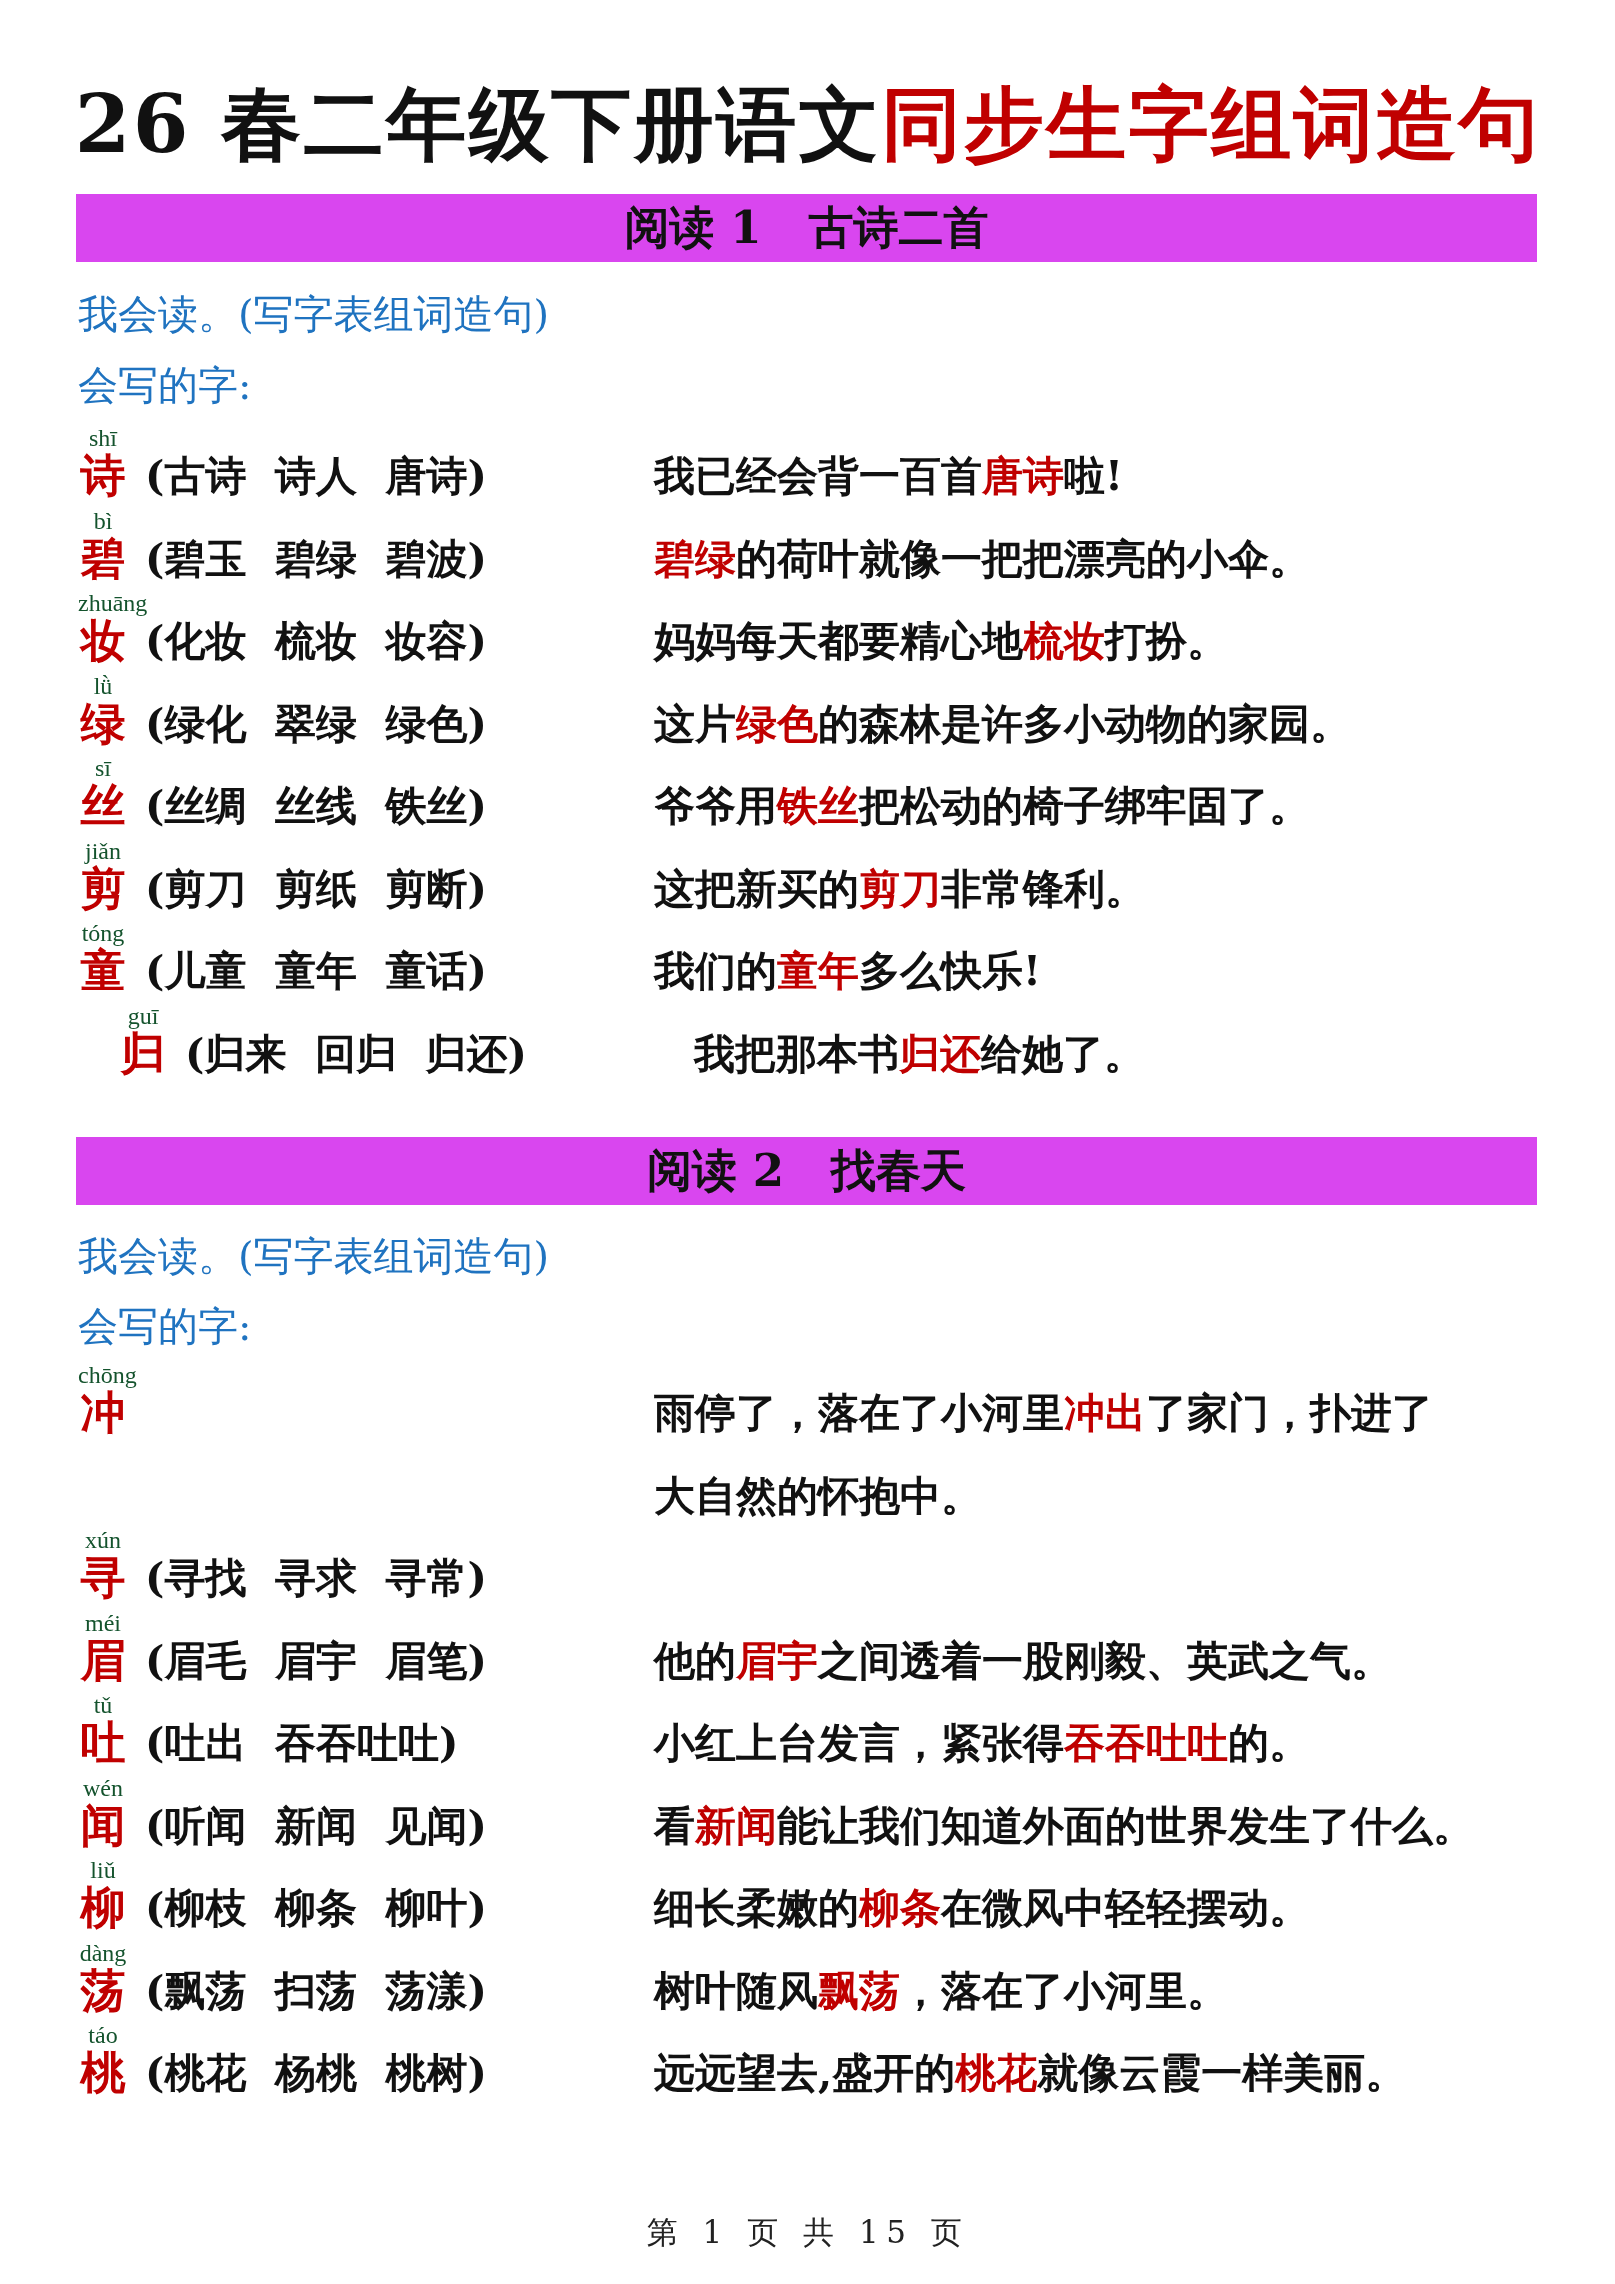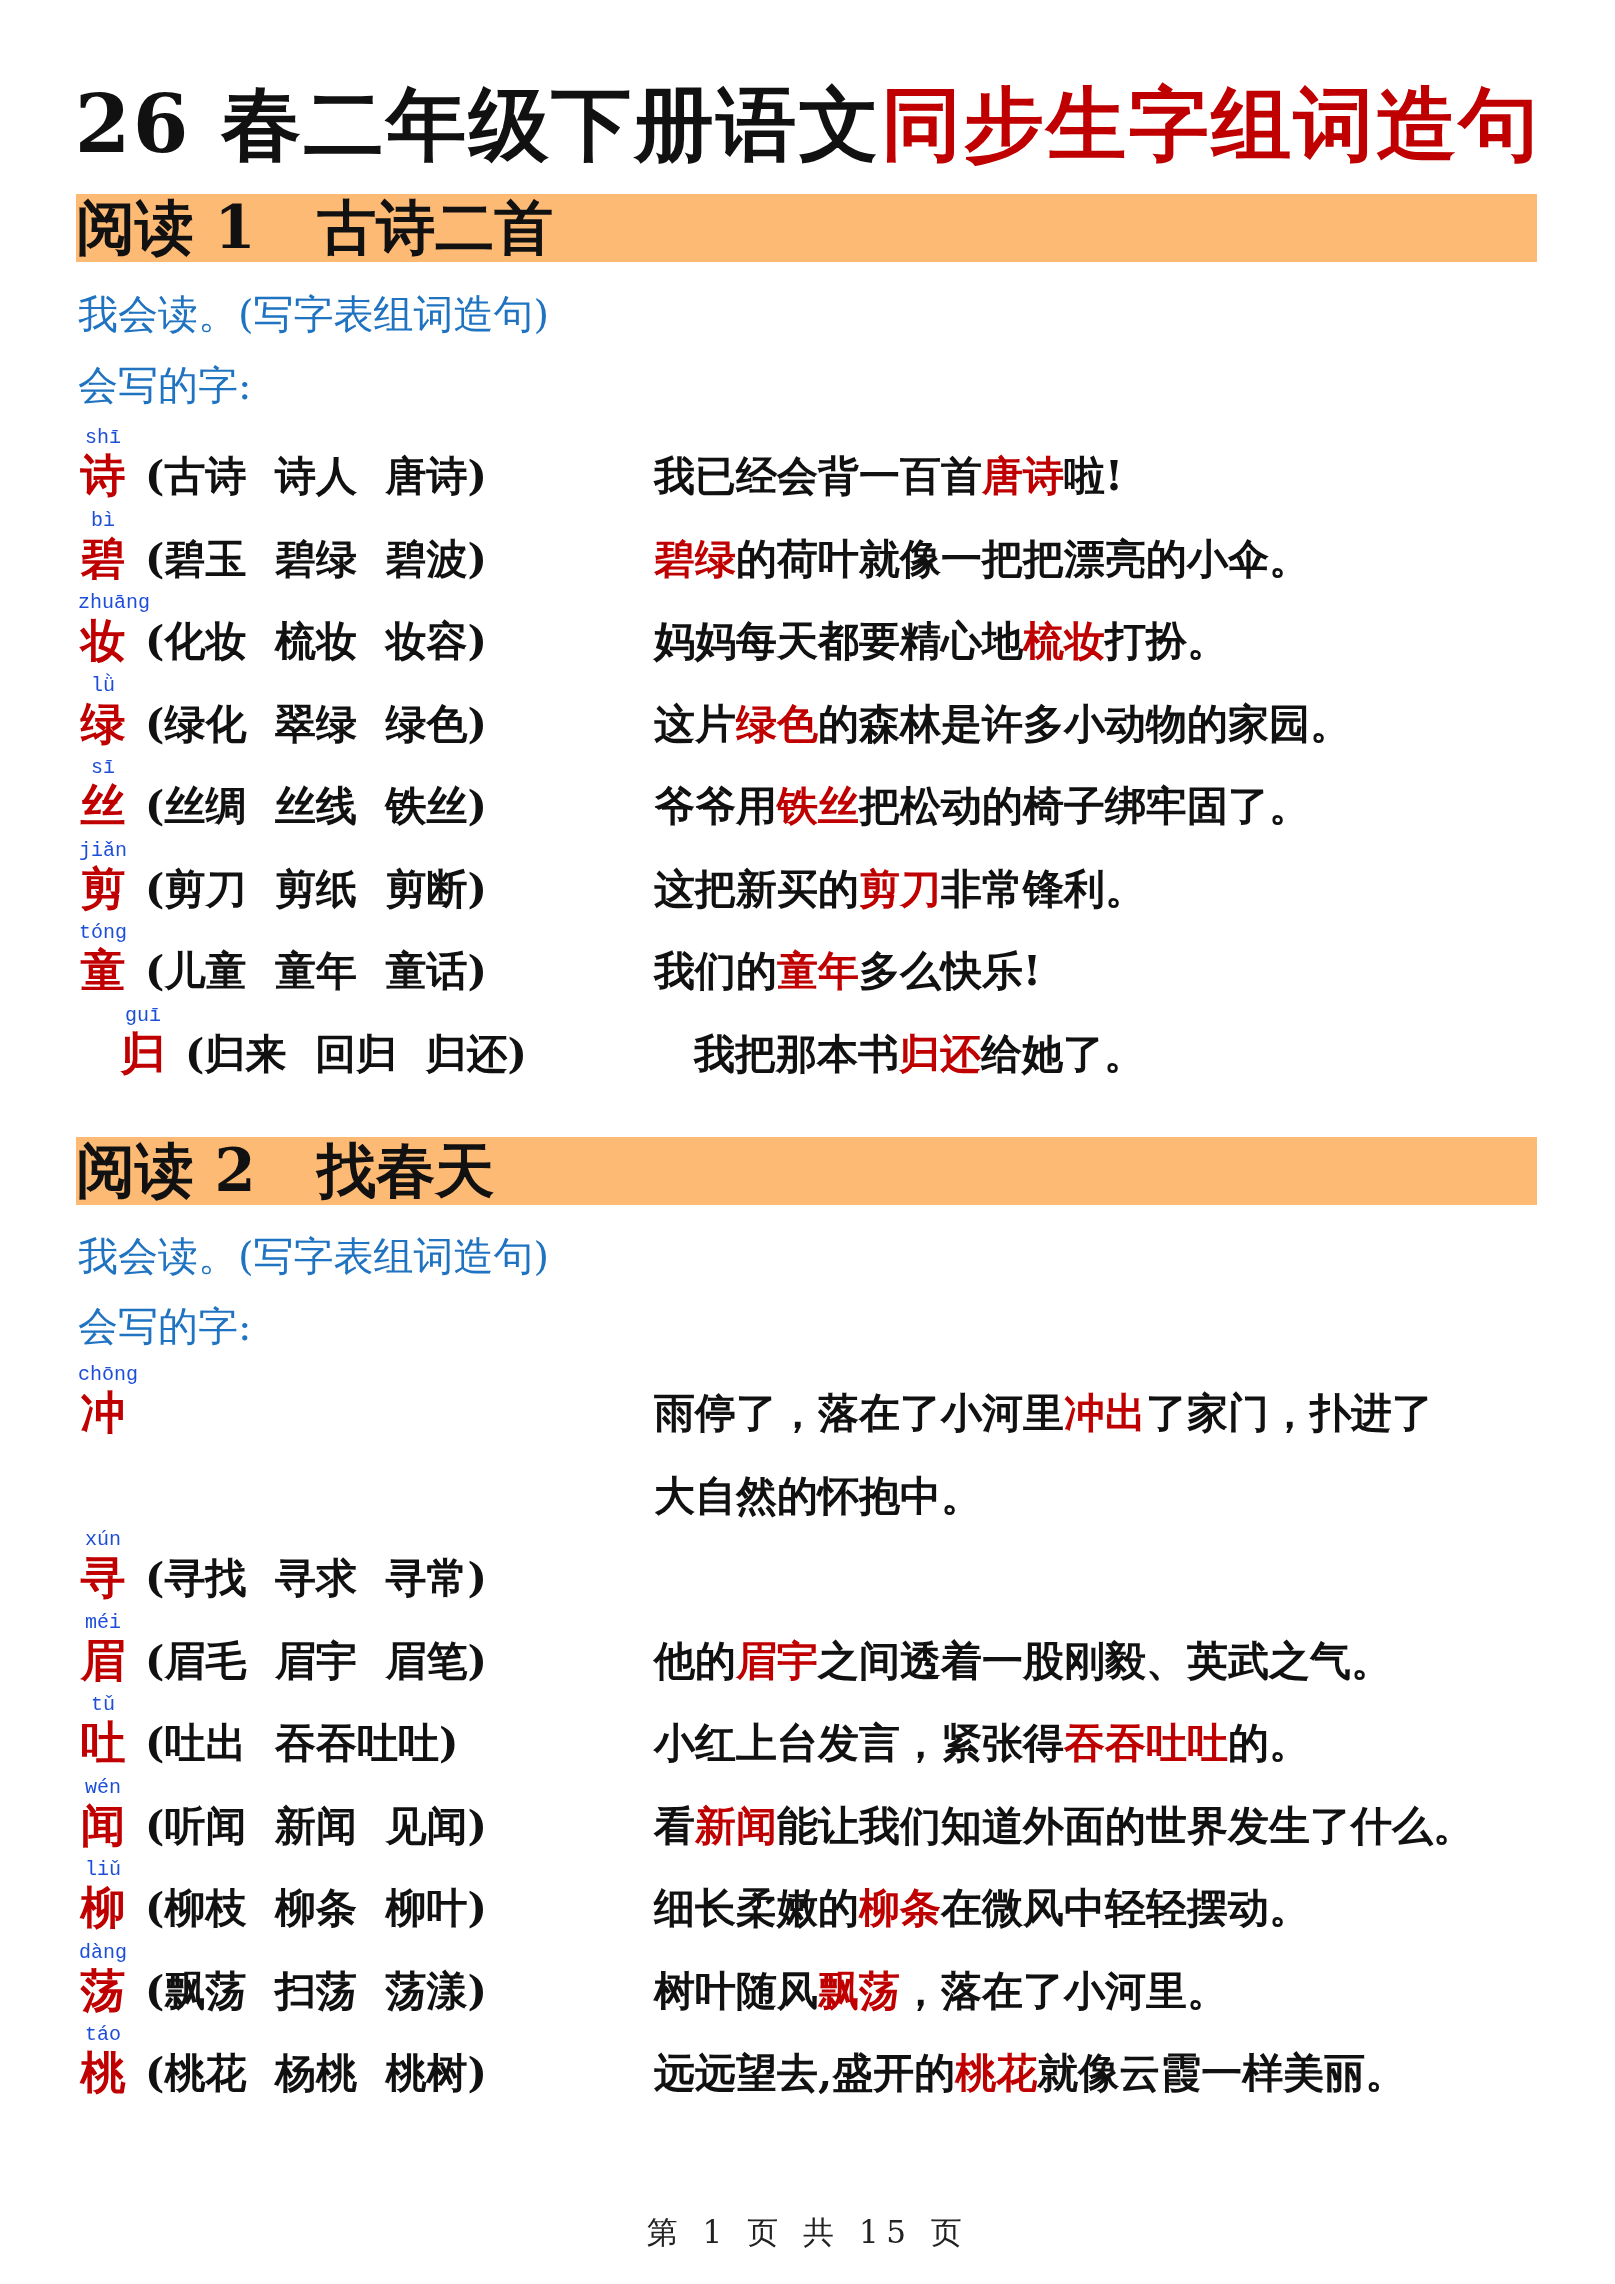--- a/index.html
+++ b/index.html
@@ -1,26 +1,26 @@
 <!DOCTYPE html>
 <html style="font-size:10px"><head>
 <meta charset="utf-8">
 <style>
   html, body { margin: 0; padding: 0; background: #ffffff; }
   body { width: 1616px; height: 2284px; position: relative; overflow: hidden;
          font-family: "DejaVu Serif", "Liberation Serif", serif; color: #111; }
   .title { position: absolute; left: 0; top: 74px; width: 1616px; text-align: center;
            font-size: 80px; line-height: 100px; font-weight: bold; letter-spacing: 2.5px; white-space: nowrap; }
   .title .red { color: #C00000; }
-  .band { position: absolute; left: 76px; width: 1461px; height: 68px; background: #fdba74;
-          text-align: left; font-size: 59px; line-height: 68px; font-weight: bold; color: #111; white-space: pre; }
+  .band { position: absolute; left: 76px; width: 1461px; height: 68px; background: #d946ef;
+          text-align: center; font-size: 45px; line-height: 68px; font-weight: bold; color: #111; white-space: pre; }
   .blue { position: absolute; left: 78px; color: #1F73C0; font-size: 40px; line-height: 50px; font-weight: normal; white-space: nowrap; }
   .row { position: absolute; left: 0; width: 1616px; height: 82px; }
-  .py { position: absolute; left: 78px; width: 50px; text-align: center; top: 0; font-family: Liberation Mono, monospace;
-        font-size: 20px; line-height: 22.5px; color: #1d4ed8; white-space: nowrap; }
+  .py { position: absolute; left: 78px; width: 50px; text-align: center; top: 0; font-family: Liberation Serif, serif;
+        font-size: 24px; line-height: 22.5px; color: #14532d; white-space: nowrap; }
   .ch { position: absolute; left: 78px; width: 50px; text-align: center; top: 21px; font-size: 45px; line-height: 56px; color: #C00000; font-weight: bold; }
   .words { position: absolute; left: 145px; top: 21px; font-size: 41px; line-height: 56px; color: #111; white-space: pre; font-weight: bold; }
   .sent { position: absolute; left: 654px; top: 21px; font-size: 41px; line-height: 56px; color: #111; white-space: nowrap; font-weight: bold; }
   .sent2 { position: absolute; left: 654px; font-size: 41px; line-height: 56px; color: #111; white-space: nowrap; font-weight: bold; text-align: right; }
   .hl { color: #C00000; }
   .footer { position: absolute; left: 0; width: 1616px; top: 2212px; text-align: center; font-size: 31px; line-height: 40px; color: #222; letter-spacing: 7.5px; white-space: pre; }
 </style>
 </head>
 <body>
 

